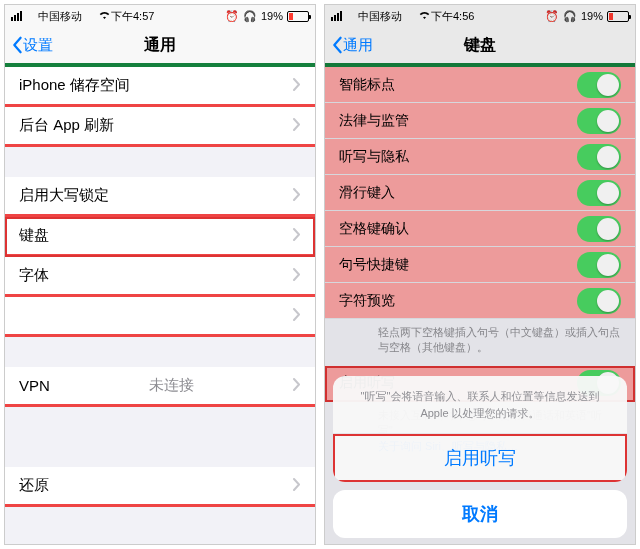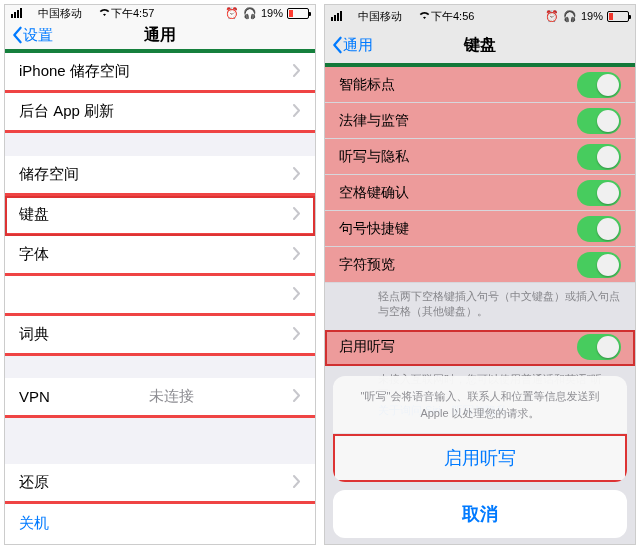--- a/index.html
+++ b/index.html
@@ -90,21 +90,21 @@
       <div class="row">
         <span>后台 App 刷新</span>
         <span class="chev"><svg viewBox="0 0 8 13">
             <path d="M1 1l5 5.5L1 12" stroke="#c7c7cc" stroke-width="2" fill="none" stroke-linecap="round" stroke-linejoin="round"></path>
           </svg></span>
       </div>
     </div>
  <div class="gap"></div>
  <div class="list" id="lg2">
       <div class="row">
-        <span>储存空间</span>
+        <span>启用大写锁定</span>
         <span class="chev"><svg viewBox="0 0 8 13">
             <path d="M1 1l5 5.5L1 12" stroke="#c7c7cc" stroke-width="2" fill="none" stroke-linecap="round" stroke-linejoin="round"></path>
           </svg></span>
       </div>
       <div class="row hl">
         <span>键盘</span>
         <span class="chev"><svg viewBox="0 0 8 13">
             <path d="M1 1l5 5.5L1 12" stroke="#c7c7cc" stroke-width="2" fill="none" stroke-linecap="round" stroke-linejoin="round"></path>
           </svg></span>
       </div>
@@ -112,26 +112,20 @@
         <span>字体</span>
         <span class="chev"><svg viewBox="0 0 8 13">
             <path d="M1 1l5 5.5L1 12" stroke="#c7c7cc" stroke-width="2" fill="none" stroke-linecap="round" stroke-linejoin="round"></path>
           </svg></span>
       </div>
       <div class="row">
         <span class="chev"><svg viewBox="0 0 8 13">
             <path d="M1 1l5 5.5L1 12" stroke="#c7c7cc" stroke-width="2" fill="none" stroke-linecap="round" stroke-linejoin="round"></path>
           </svg></span>
       </div>
-      <div class="row">
-        <span>词典</span>
-        <span class="chev"><svg viewBox="0 0 8 13">
-            <path d="M1 1l5 5.5L1 12" stroke="#c7c7cc" stroke-width="2" fill="none" stroke-linecap="round" stroke-linejoin="round"></path>
-          </svg></span>
-      </div>
     </div>
  <div class="gap"></div>
  <div class="list" id="lg3">
       <div class="row">
         <span>VPN</span>
         <span class="val">未连接</span>
         <span class="chev"><svg viewBox="0 0 8 13">
             <path d="M1 1l5 5.5L1 12" stroke="#c7c7cc" stroke-width="2" fill="none" stroke-linecap="round" stroke-linejoin="round"></path>
           </svg></span>
       </div>
@@ -139,25 +133,20 @@
  <div class="gap"></div>
  <div class="gap"></div>
  <div class="list" id="lg5">
       <div class="row">
         <span>还原</span>
         <span class="chev"><svg viewBox="0 0 8 13">
             <path d="M1 1l5 5.5L1 12" stroke="#c7c7cc" stroke-width="2" fill="none" stroke-linecap="round" stroke-linejoin="round"></path>
           </svg></span>
       </div>
     </div>
- <div class="list">
-  <div class="row" style="color:#007aff;border-bottom:none;">
-   <span>关机</span>
-  </div>
- </div>
 </div>
 
 <div class="phone">
  <div class="statusbar">
   <div class="sb-left">
    <span class="bars">
           <span></span>
           <span></span>
           <span></span>
           <span></span>
@@ -196,20 +185,24 @@
       </div>
       <div class="rowk">
         <span>法律与监管</span>
         <span class="toggle"></span>
       </div>
       <div class="rowk">
         <span>听写与隐私</span>
         <span class="toggle"></span>
       </div>
       <div class="rowk">
+        <span>滑行键入</span>
+        <span class="toggle"></span>
+      </div>
+      <div class="rowk">
         <span>空格键确认</span>
         <span class="toggle"></span>
       </div>
       <div class="rowk">
         <span>句号快捷键</span>
         <span class="toggle"></span>
       </div>
       <div class="rowk">
         <span>字符预览</span>
         <span class="toggle"></span>

